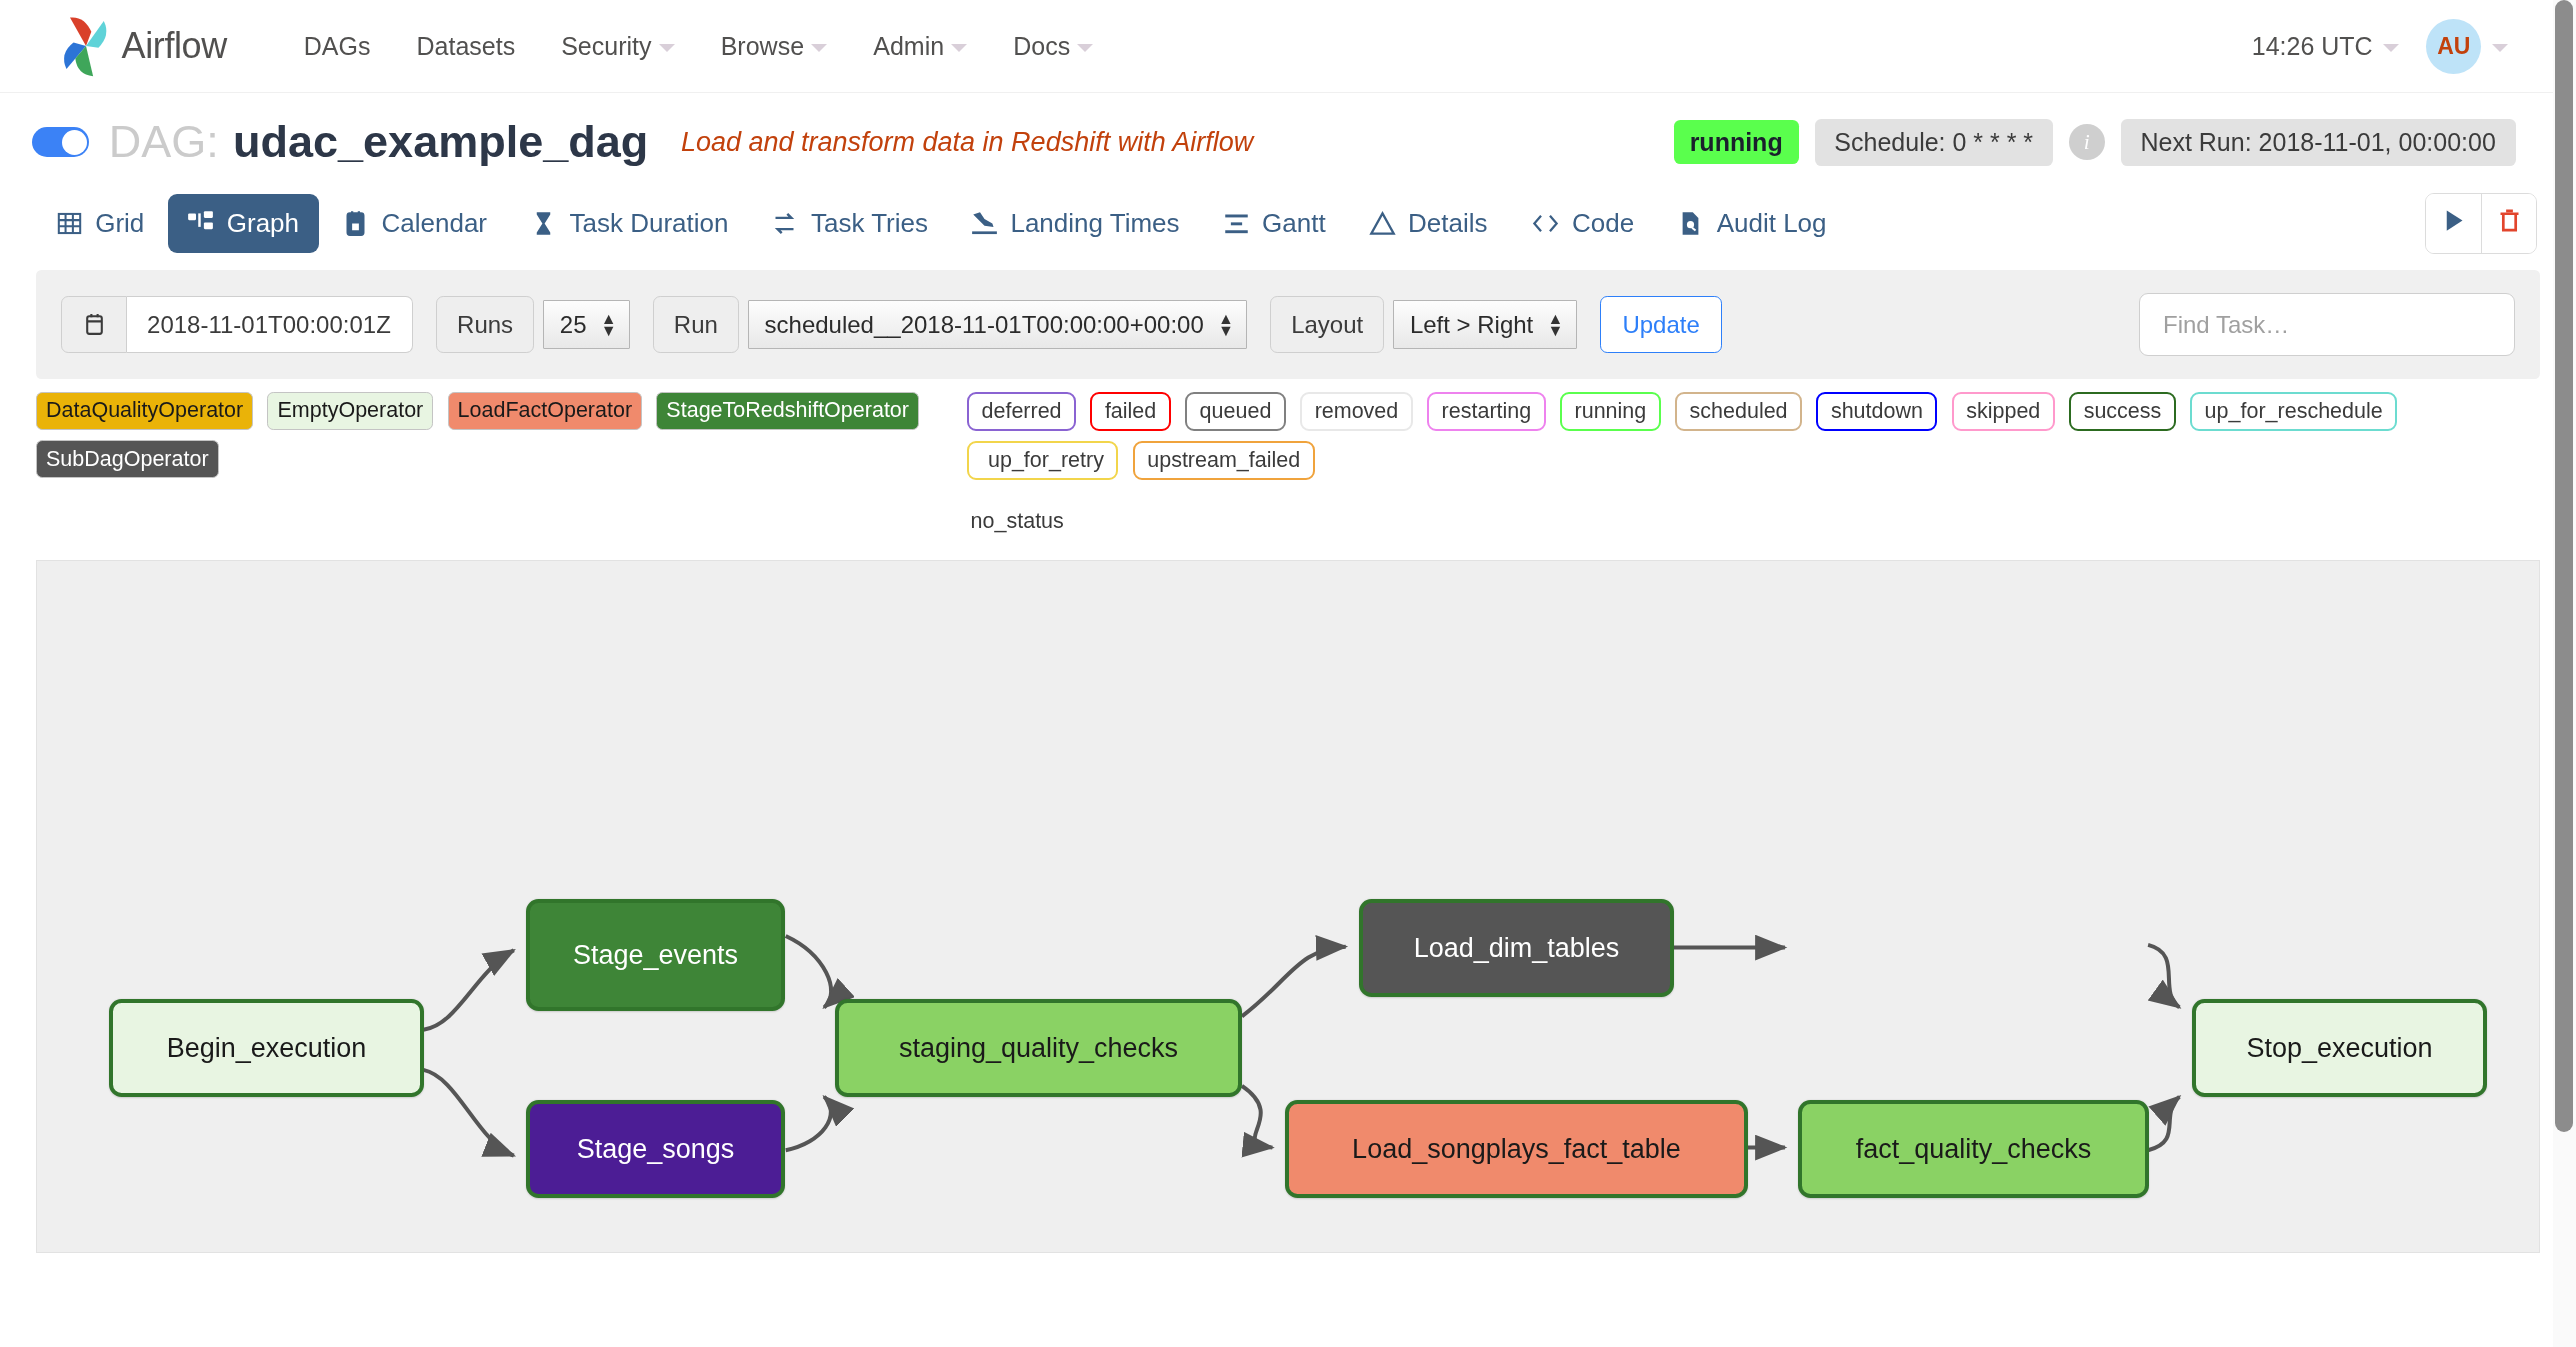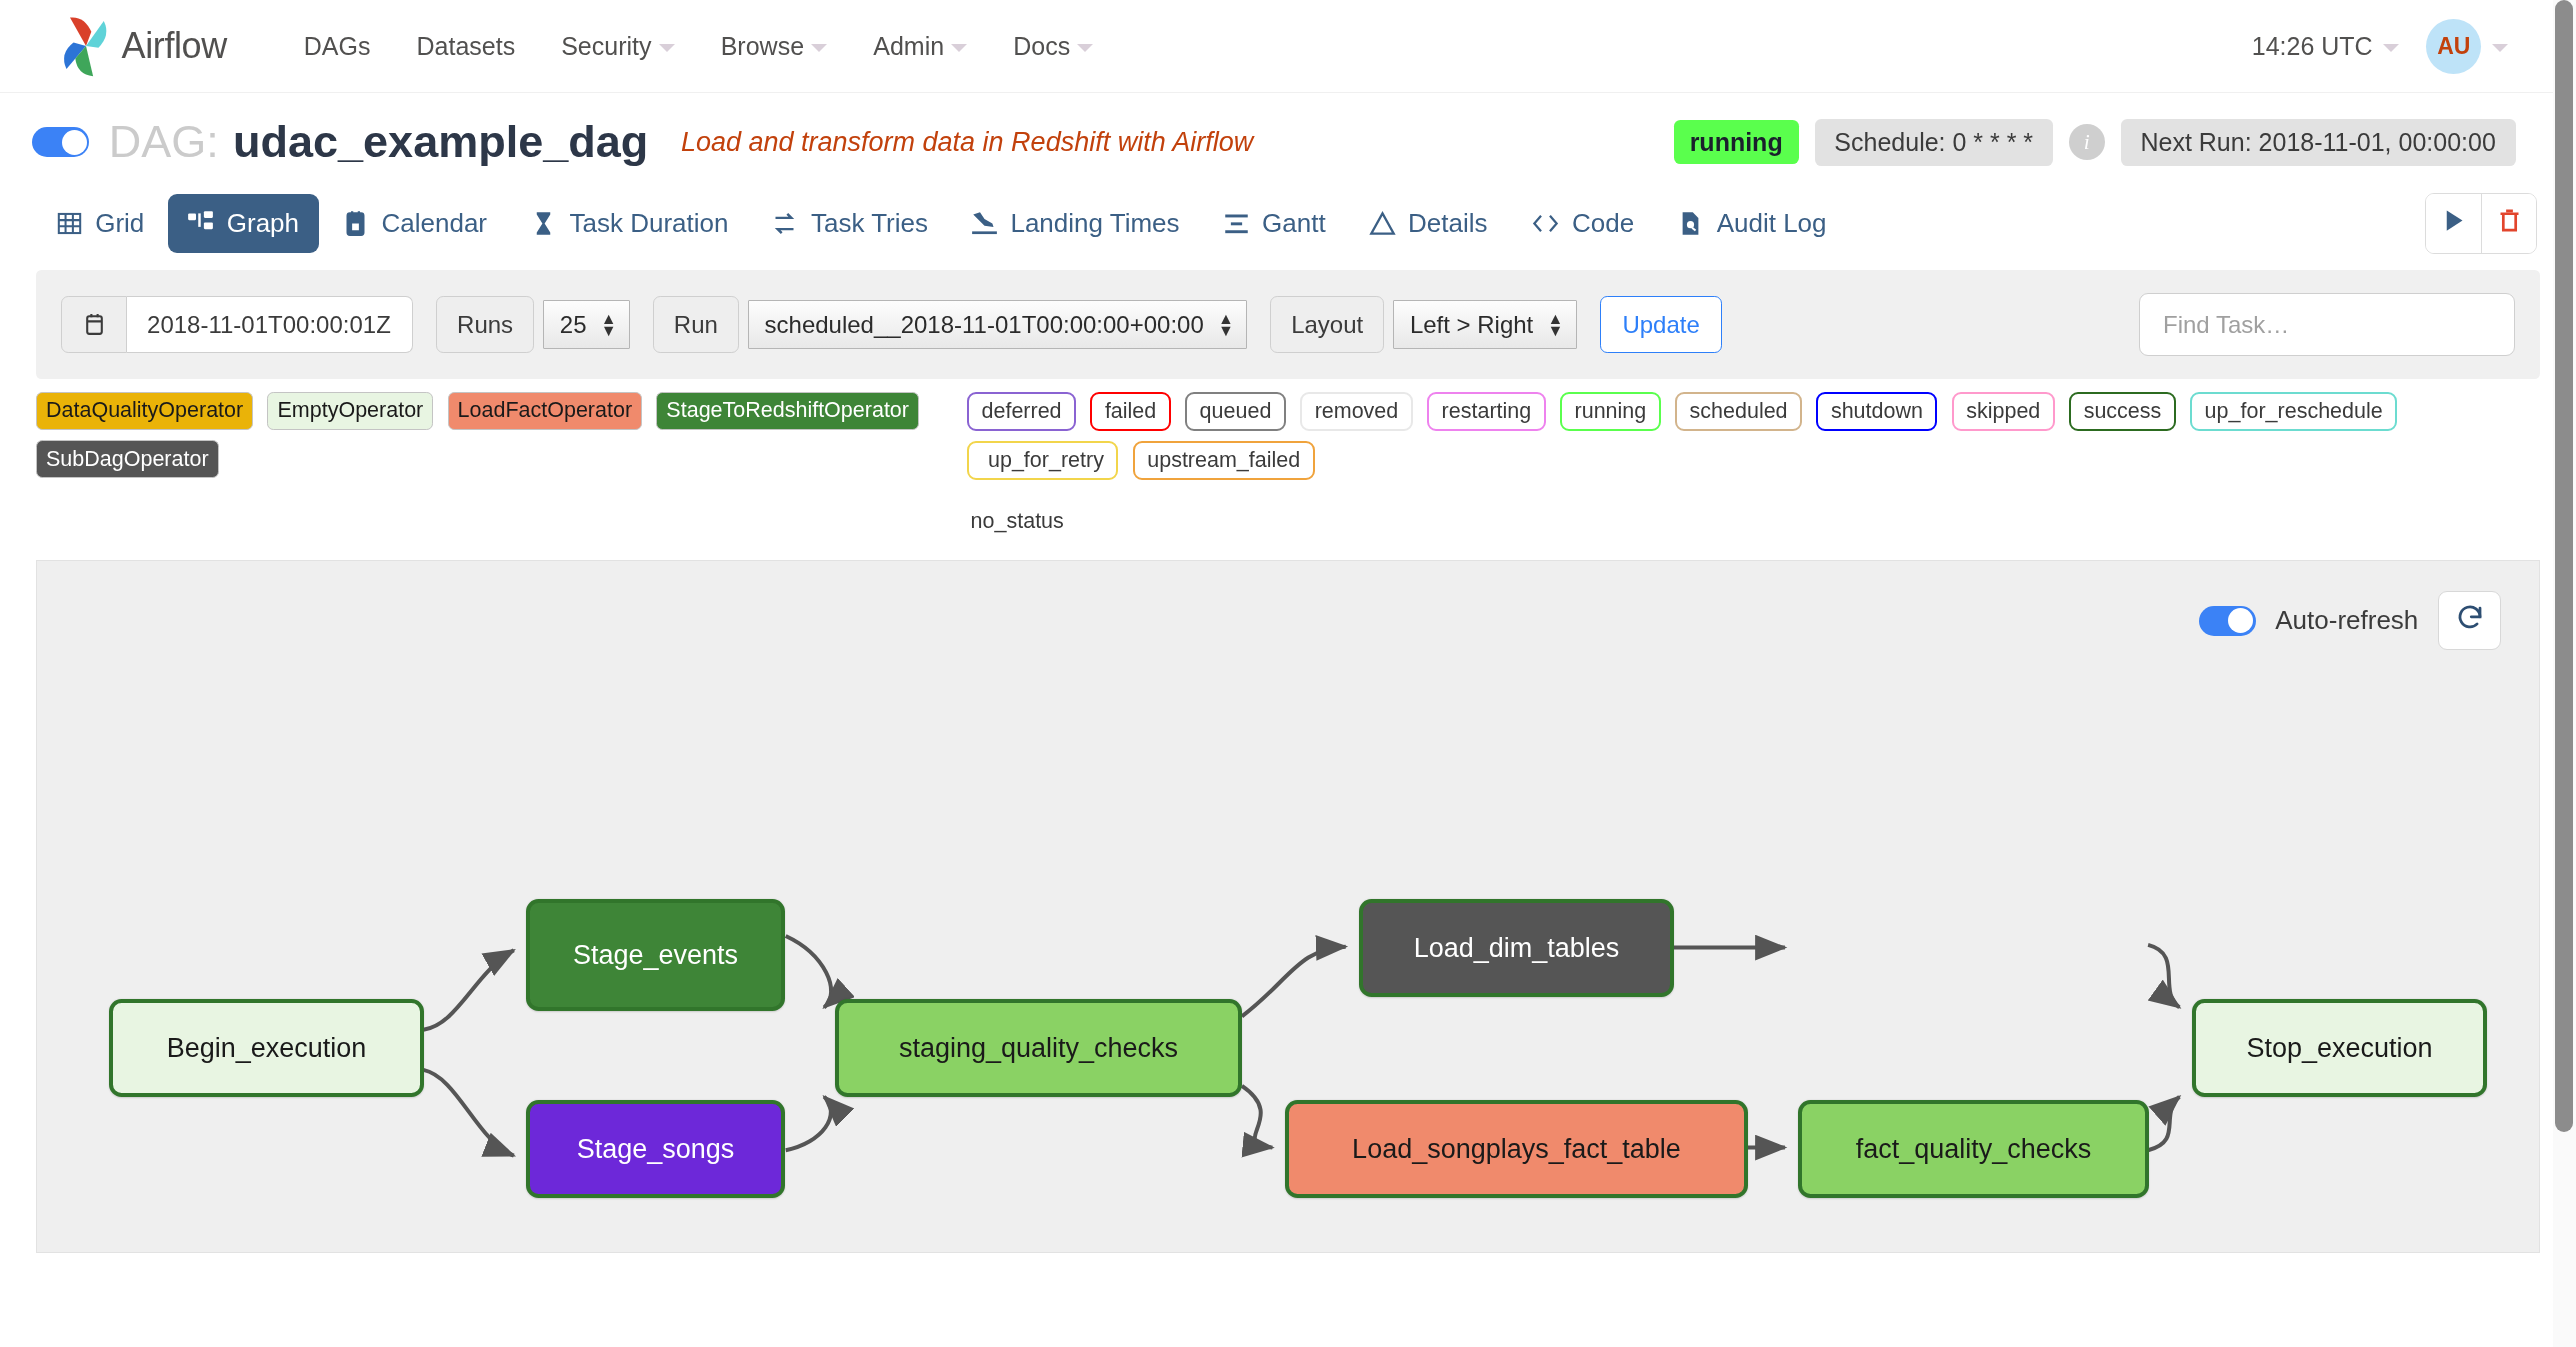--- a/index.html
+++ b/index.html
@@ -419,32 +419,20 @@
       </div>
     <div class="st-badge" style="border-color:#f0a33c;">
         <span>upstream_failed</span>
       </div>
     <div style="flex-basis:100%;height:0;"></div>
     <div class="st-plain">no_status</div>
   </div>
 </div>
 
 <div class="graph-wrap">
-  <div class="ar-row">
-    <div class="ar-toggle"></div>
-    <div class="ar-label">Auto-refresh</div>
-    <div class="refresh-btn">
-      <span>
-        <svg width="30" height="30" viewBox="0 0 24 24" fill="none" stroke="#2d4e72" stroke-width="2.2" stroke-linecap="round">
-          <path d="M20 11a8 8 0 1 0-2.3 5.7"></path>
-            <path d="M20 4v7h-7"></path>
-        </svg>
-      </span>
-    </div>
-  </div>
 
   <svg class="edges" viewBox="0 0 2797 774" preserveAspectRatio="none">
     <defs>
       <marker id="ah" markerWidth="9" markerHeight="9" refX="7.4" refY="3.2" orient="auto">
         <path d="M0,0 L8,3.2 L0,6.4 z" fill="#555"></path>
       </marker>
     </defs>
     <g stroke="#555" stroke-width="4.5" fill="none" marker-end="url(#ah)">
       <path d="M432,525 C470,520 490,460 533,436"></path>
       <path d="M432,570 C470,578 492,650 533,666"></path>
@@ -458,21 +446,21 @@
       <path d="M2360,660 C2400,650 2372,620 2395,600"></path>
     </g>
   </svg>
 
   <div class="node" style="left:72px;top:438px;width:315px;height:98px;background:#e8f5e2;color:#1a1a1a;">
       <span>Begin_execution</span>
     </div>
   <div class="node" style="left:489px;top:338px;width:259px;height:112px;background:#3e8537;color:#ffffff;">
       <span>Stage_events</span>
     </div>
-  <div class="node" style="left:489px;top:539px;width:259px;height:98px;background:#6d28d9;color:#ffffff;">
+  <div class="node" style="left:489px;top:539px;width:259px;height:98px;background:#4c1d95;color:#ffffff;">
       <span>Stage_songs</span>
     </div>
   <div class="node" style="left:798px;top:438px;width:407px;height:98px;background:#8ad264;color:#1a1a1a;">
       <span>staging_quality_checks</span>
     </div>
   <div class="node" style="left:1322px;top:338px;width:315px;height:98px;background:#555555;color:#ffffff;">
       <span>Load_dim_tables</span>
     </div>
   <div class="node" style="left:1248px;top:539px;width:463px;height:98px;background:#f08a6c;color:#1a1a1a;">
       <span>Load_songplays_fact_table</span>

